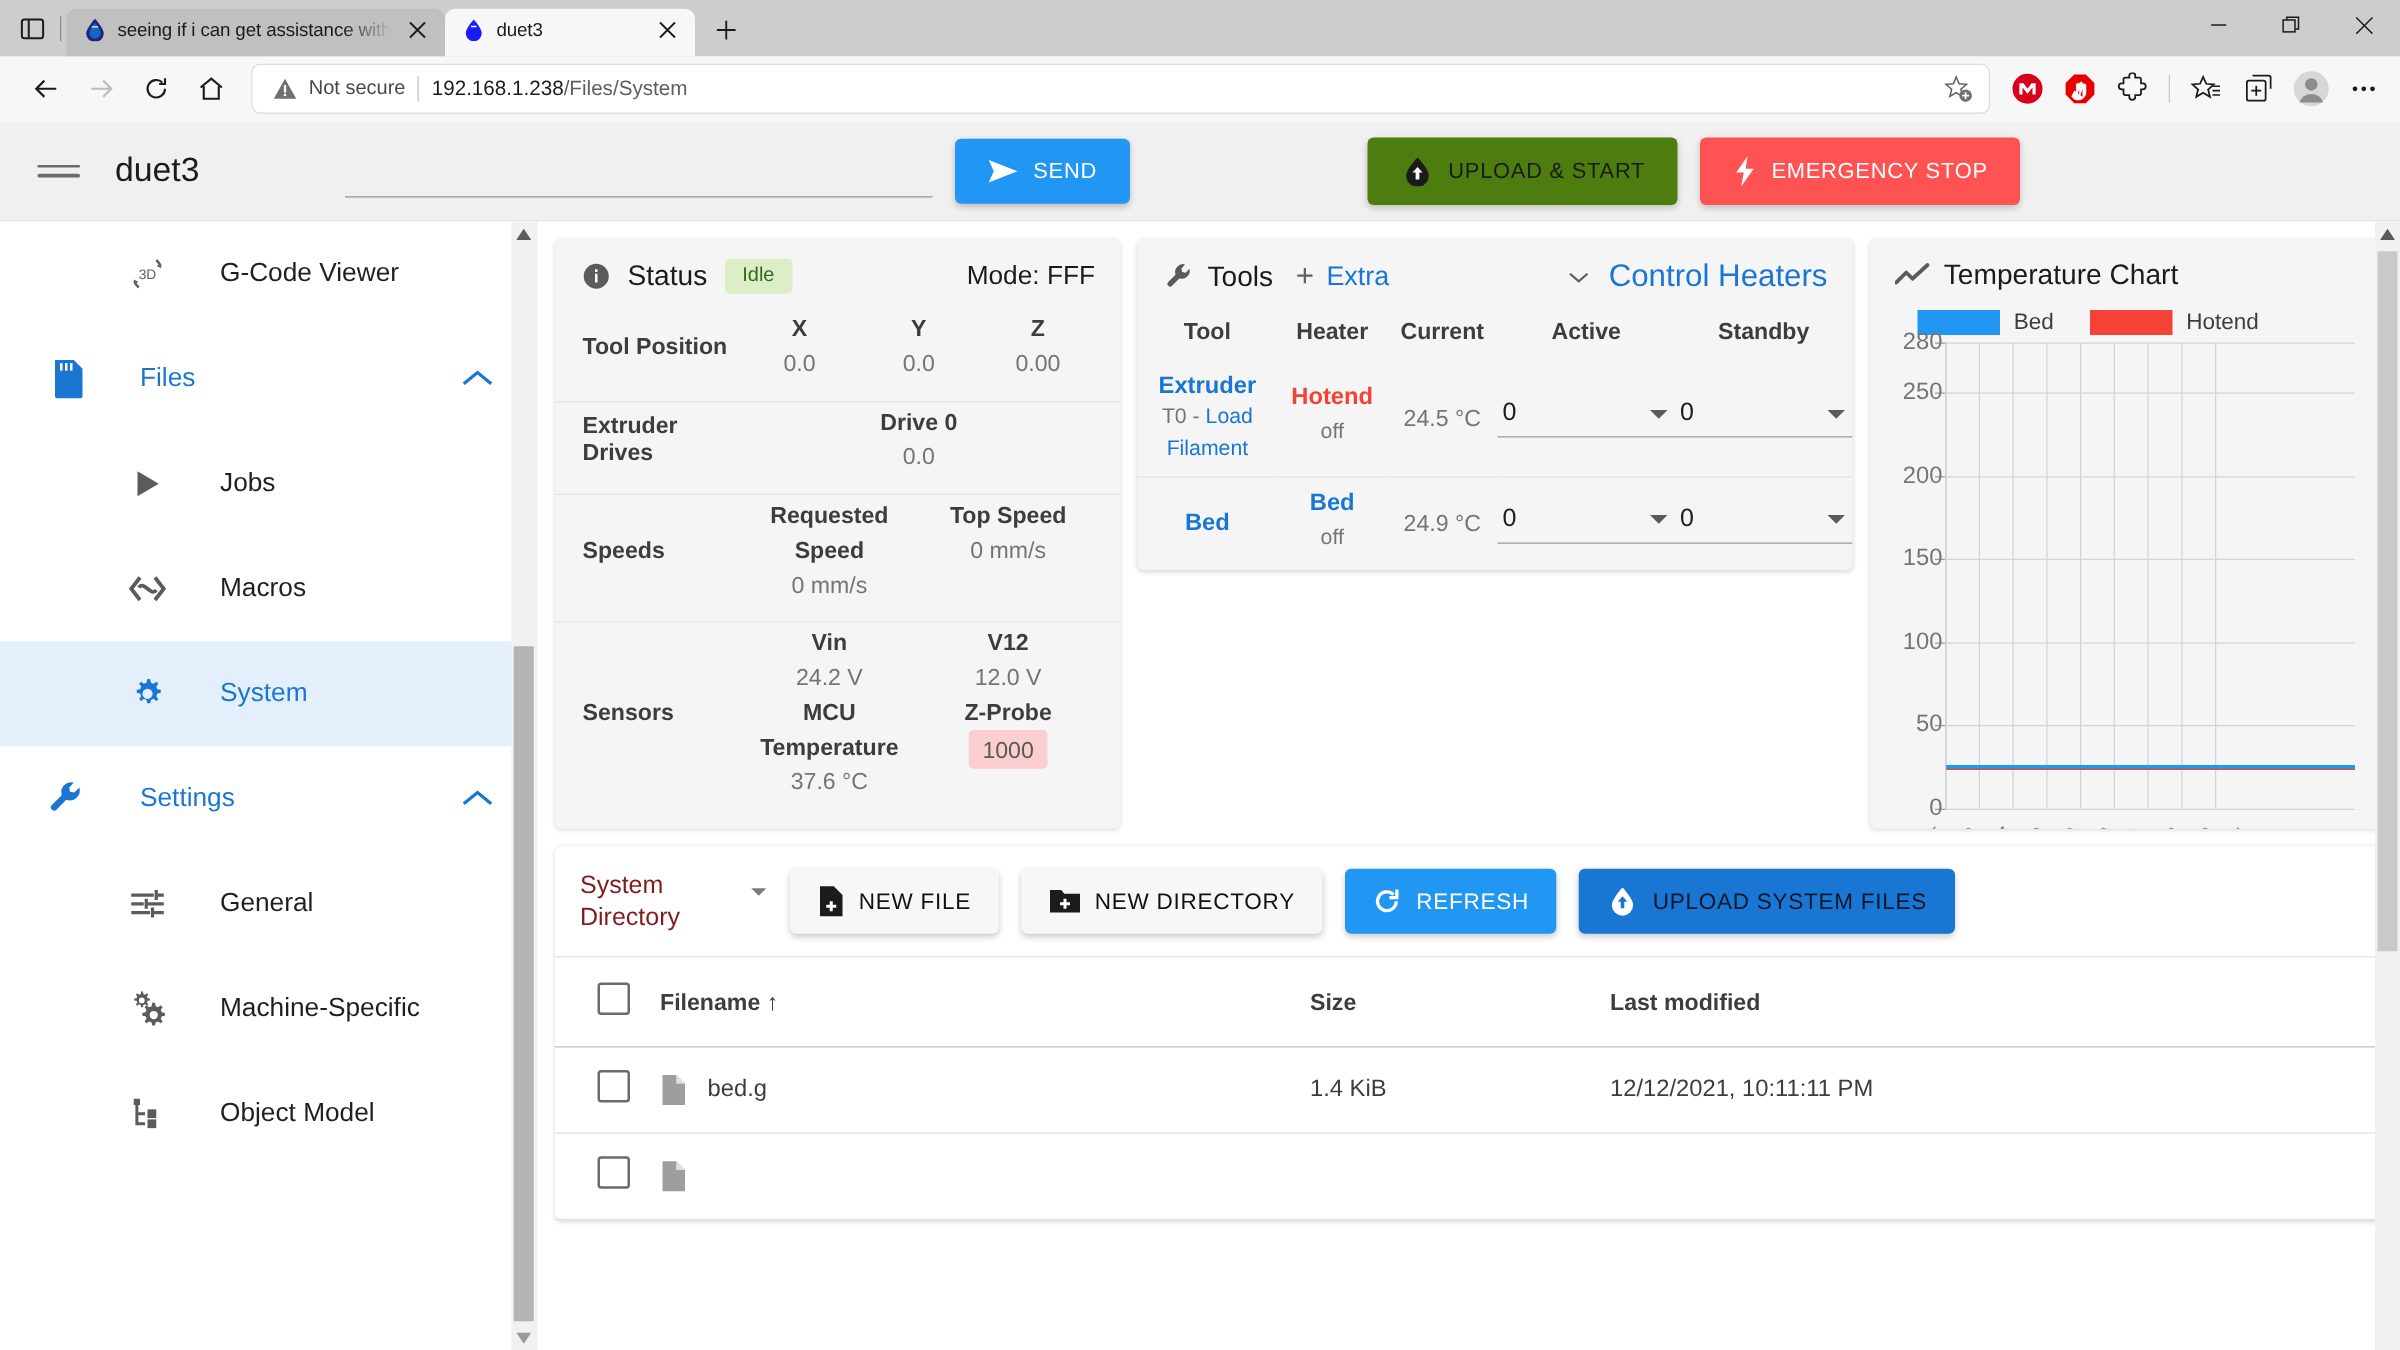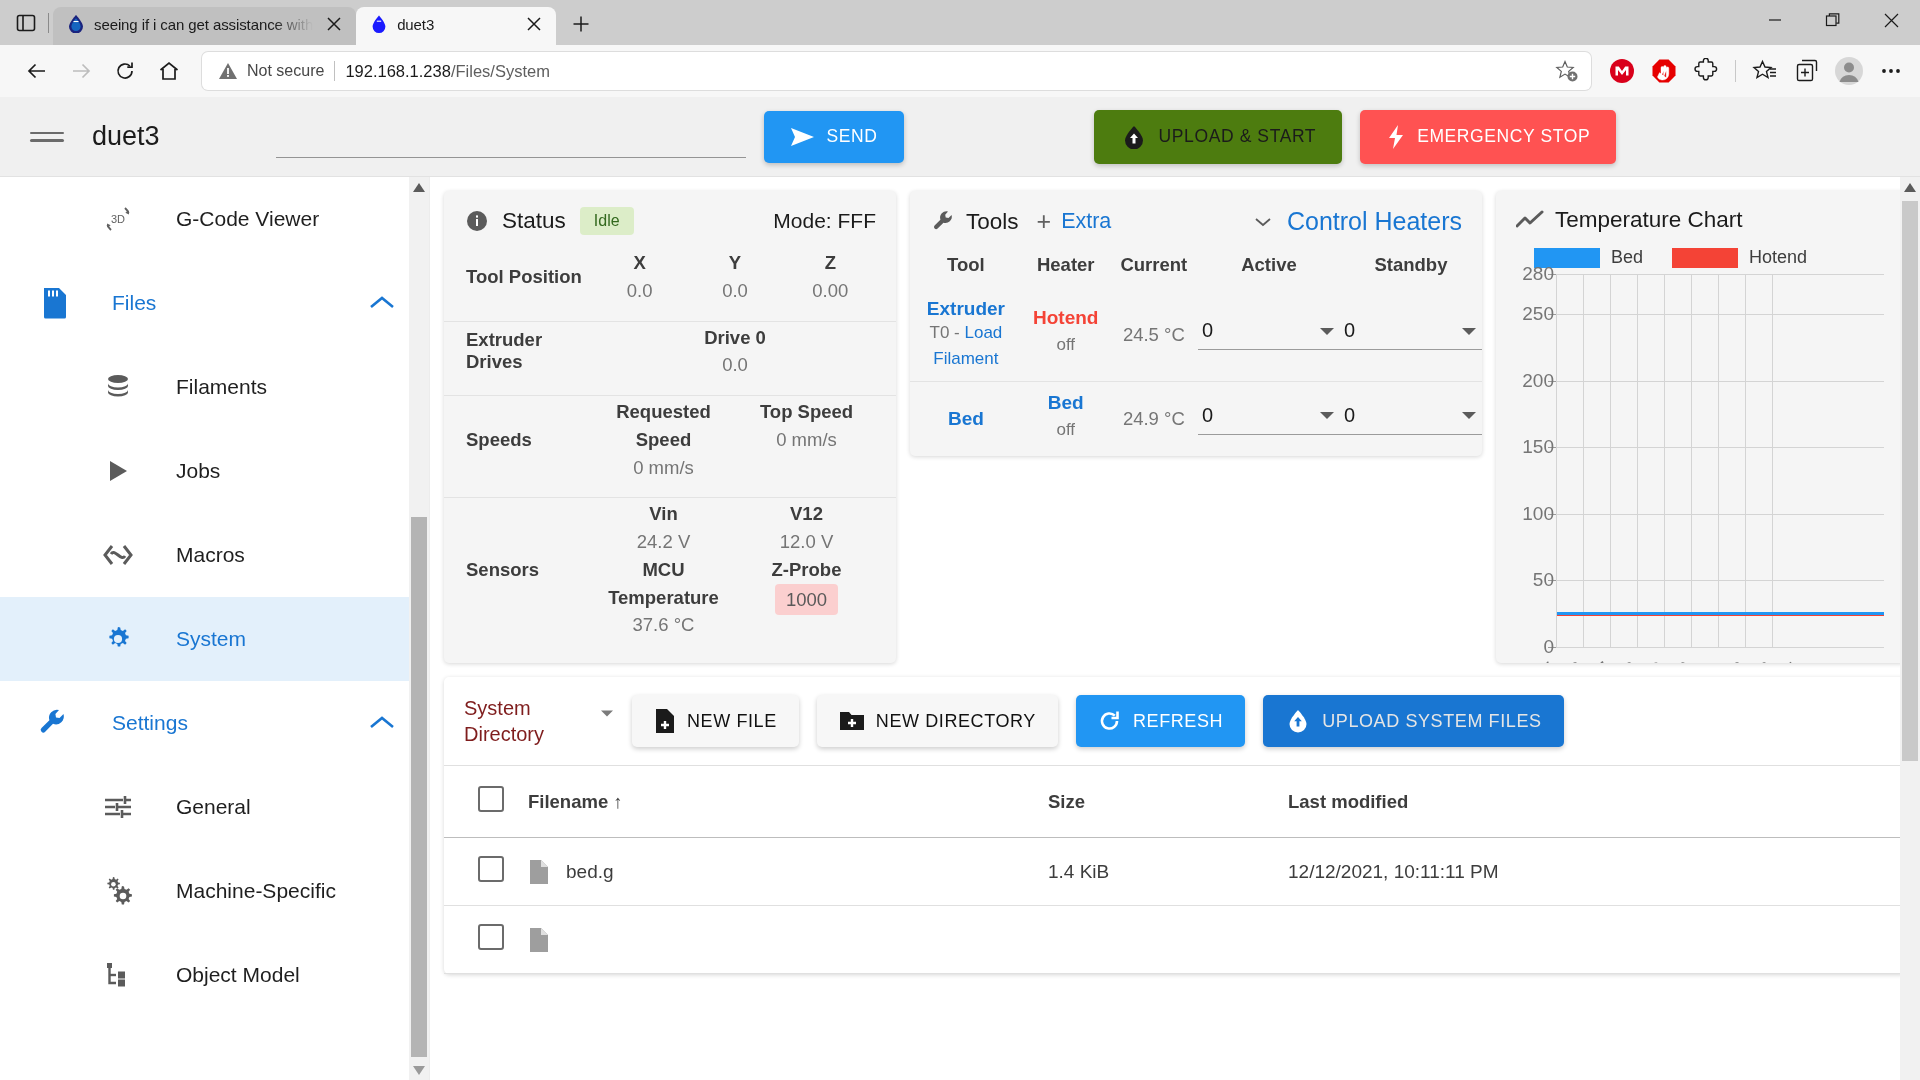--- a/index.html
+++ b/index.html
@@ -165,21 +165,21 @@
         transform: rotate(-45deg); white-space:nowrap; text-align:right;}
 
   
   .fm-card { margin-top: 14px; background:#fff; border-radius:5px; box-shadow:0 1px 4px rgba(0,0,0,.16); }
   .fm-toolbar { display:flex; align-items:center; padding: 18px 20px; gap: 18px; }
   .dirsel { width: 150px; display:flex; align-items:flex-start; gap:6px; }
   .dirsel .dt { color:#7f1d1d; font-size:20px; line-height:1.3; }
   .btn-sm { height:52px; font-size:18px; }
   .btn-light { background:#f7f7f7; color:#111; box-shadow:0 2px 5px rgba(0,0,0,.2); }
   .btn-blue { background:#2196f3; color:#fff; box-shadow:0 2px 5px rgba(0,0,0,.2); }
-  .btn-blue-d { background:#1976d2; color:#e5e5e5; box-shadow:0 2px 5px rgba(0,0,0,.2); }
+  .btn-blue-d { background:#1976d2; color:#0f172a; box-shadow:0 2px 5px rgba(0,0,0,.2); }
 
   .ftable { width:100%; border-collapse:collapse; }
   .ftable th { text-align:left; font-size:18.5px; color:#3d3d3d; font-weight:bold; padding: 20px 0; border-top:1px solid #e0e0e0; border-bottom:1px solid #bdbdbd;}
   .ftable td { font-size:19px; color:#3d3d3d; padding: 18px 0; border-bottom:1px solid #e0e0e0; }
   .col-chk { width: 84px; padding-left: 34px !important; }
   .col-name { width: 520px; text-align: right; }
   .col-size { width: 240px; }
   .cbox { width:26px; height:26px; border:2px solid #6b6b6b; border-radius:3px; display:inline-block;}
   .fname { display:flex; align-items:center; gap: 16px; }
 
@@ -414,30 +414,20 @@
               </svg>
           </span>
           <span class="ni-label">Files</span>
           <span class="chev">
             <svg width="26" height="16" viewBox="0 0 26 16">
                 <path d="M2 12 L13 3 L24 12" fill="none" stroke="#1976d2" stroke-width="2.6"></path>
               </svg>
           </span>
         </div>
 
-        <div class="nav-item">
-          <span class="ni-icon sub">
-            <svg width="30" height="30" viewBox="0 0 30 30">
-                <ellipse cx="15" cy="7" rx="10" ry="4" fill="#5b5b5b"></ellipse>
-                <path d="M5 11.5 a10 4 0 0 0 20 0 V14 a10 4 0 0 1 -20 0 Z" fill="#5b5b5b"></path>
-                <path d="M5 18 a10 4 0 0 0 20 0 V20.5 a10 4 0 0 1 -20 0 Z" fill="#5b5b5b"></path>
-              </svg>
-          </span>
-          <span class="ni-label">Filaments</span>
-        </div>
 
         <div class="nav-item">
           <span class="ni-icon sub">
             <svg width="28" height="28" viewBox="0 0 28 28">
                 <path d="M6 4 L23 14 L6 24 Z" fill="#5b5b5b"></path>
               </svg>
           </span>
           <span class="ni-label">Jobs</span>
         </div>
 

